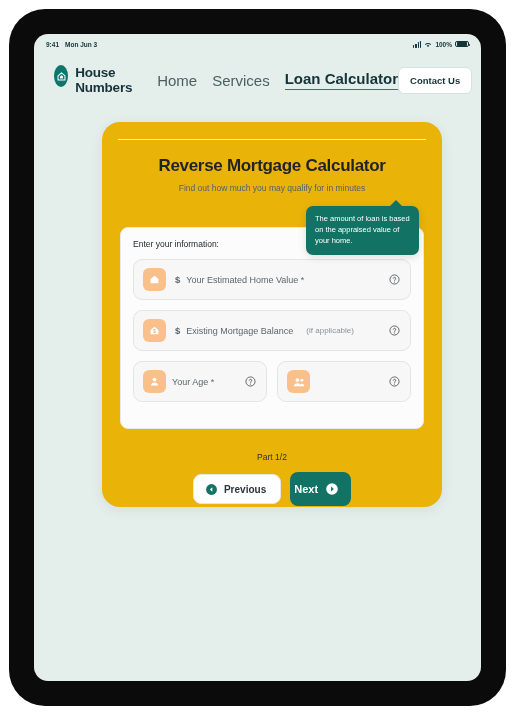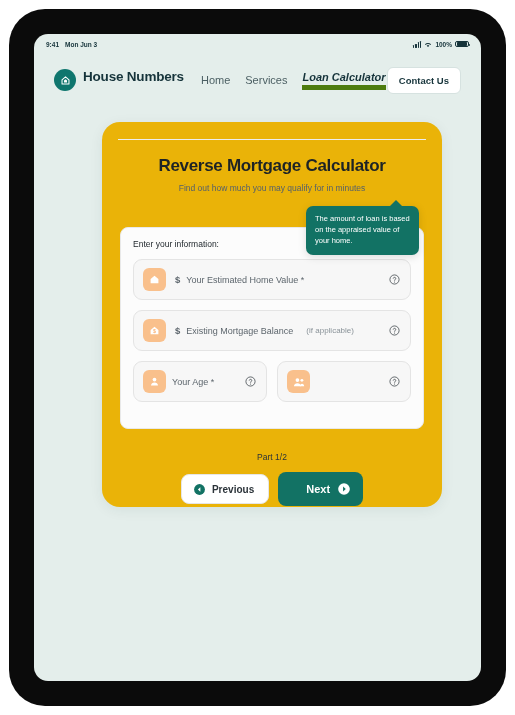--- a/index.html
+++ b/index.html
@@ -96,31 +96,30 @@
     letter-spacing: -.2px;
   }
 
   #main-nav {
     display: flex;
     align-items: center;
     gap: 15px;
     margin-left: 17px;
   }
   .nav-link {
-    font-size: 11px;
+    font-size: 15px;
     color: #4b5f63;
     text-decoration: none;
     white-space: nowrap;
   }
   .nav-link.active {
     font-weight: bold;
     color: #15333a;
-    border-bottom: 5px solid #4d7c0f;
+    border-bottom: 1px solid #4d7c0f;
     padding-bottom: 2px;
-    font-style: italic;
   }
 
   #contact-us-button {
     margin-left: auto;
     background: #ffffff;
     border: 1px solid #d6e2e0;
     border-radius: 6px;
     padding: 7px 11px;
     font-size: 9.5px;
     font-weight: bold;
@@ -286,21 +285,21 @@
     font-size: 10px; font-weight: bold;
     color: #2b3339;
     cursor: pointer;
     font-family: inherit;
   }
   #next-button {
     background: #127264;
     border: none;
     border-radius: 8px;
     height: 34px;
-    padding: 0 12px 0 28px;
+    padding: 0 12px 0 4px;
     display: flex; align-items: center; gap: 7px;
     font-size: 11px; font-weight: bold;
     color: #ffffff;
     cursor: pointer;
     font-family: inherit;
   }
   .circle-arrow { flex: 0 0 auto; }
 </style>
 </head>
 <body>

